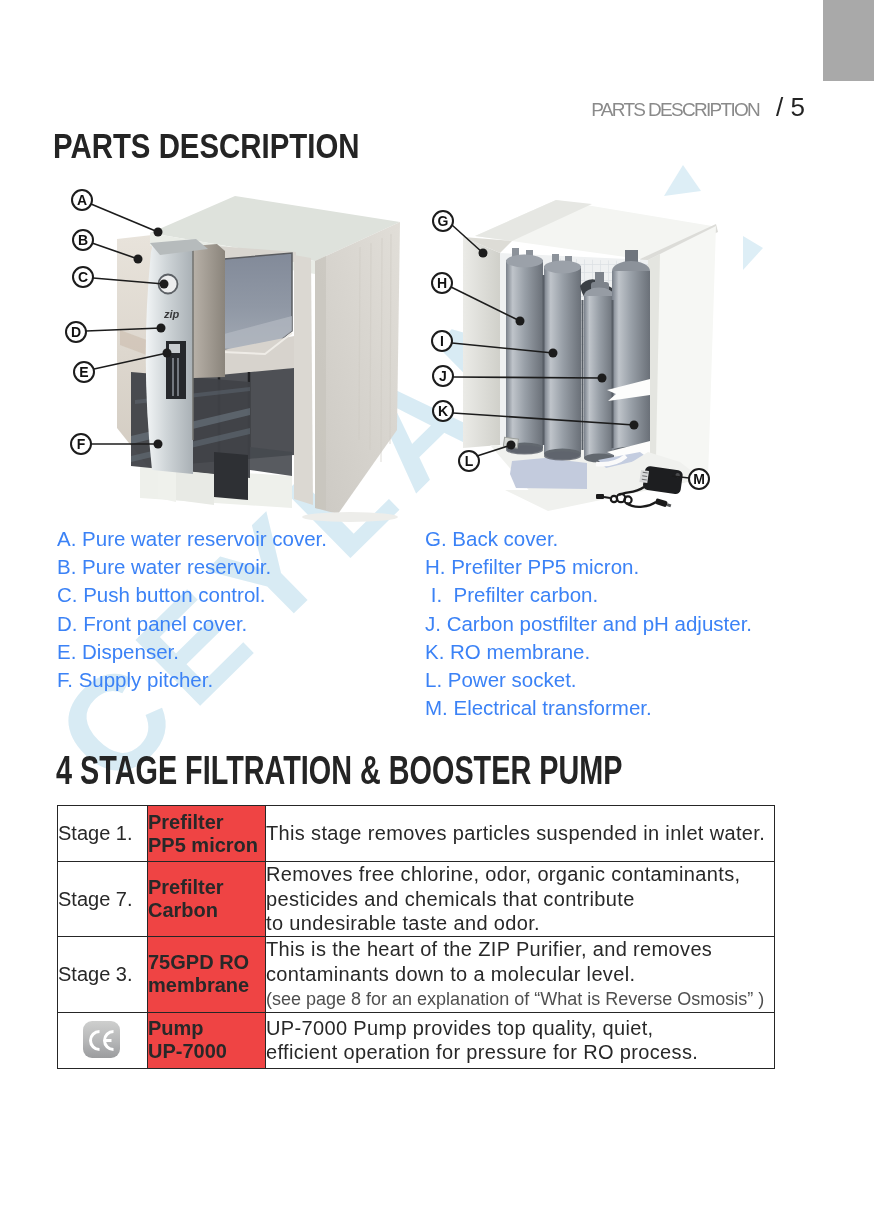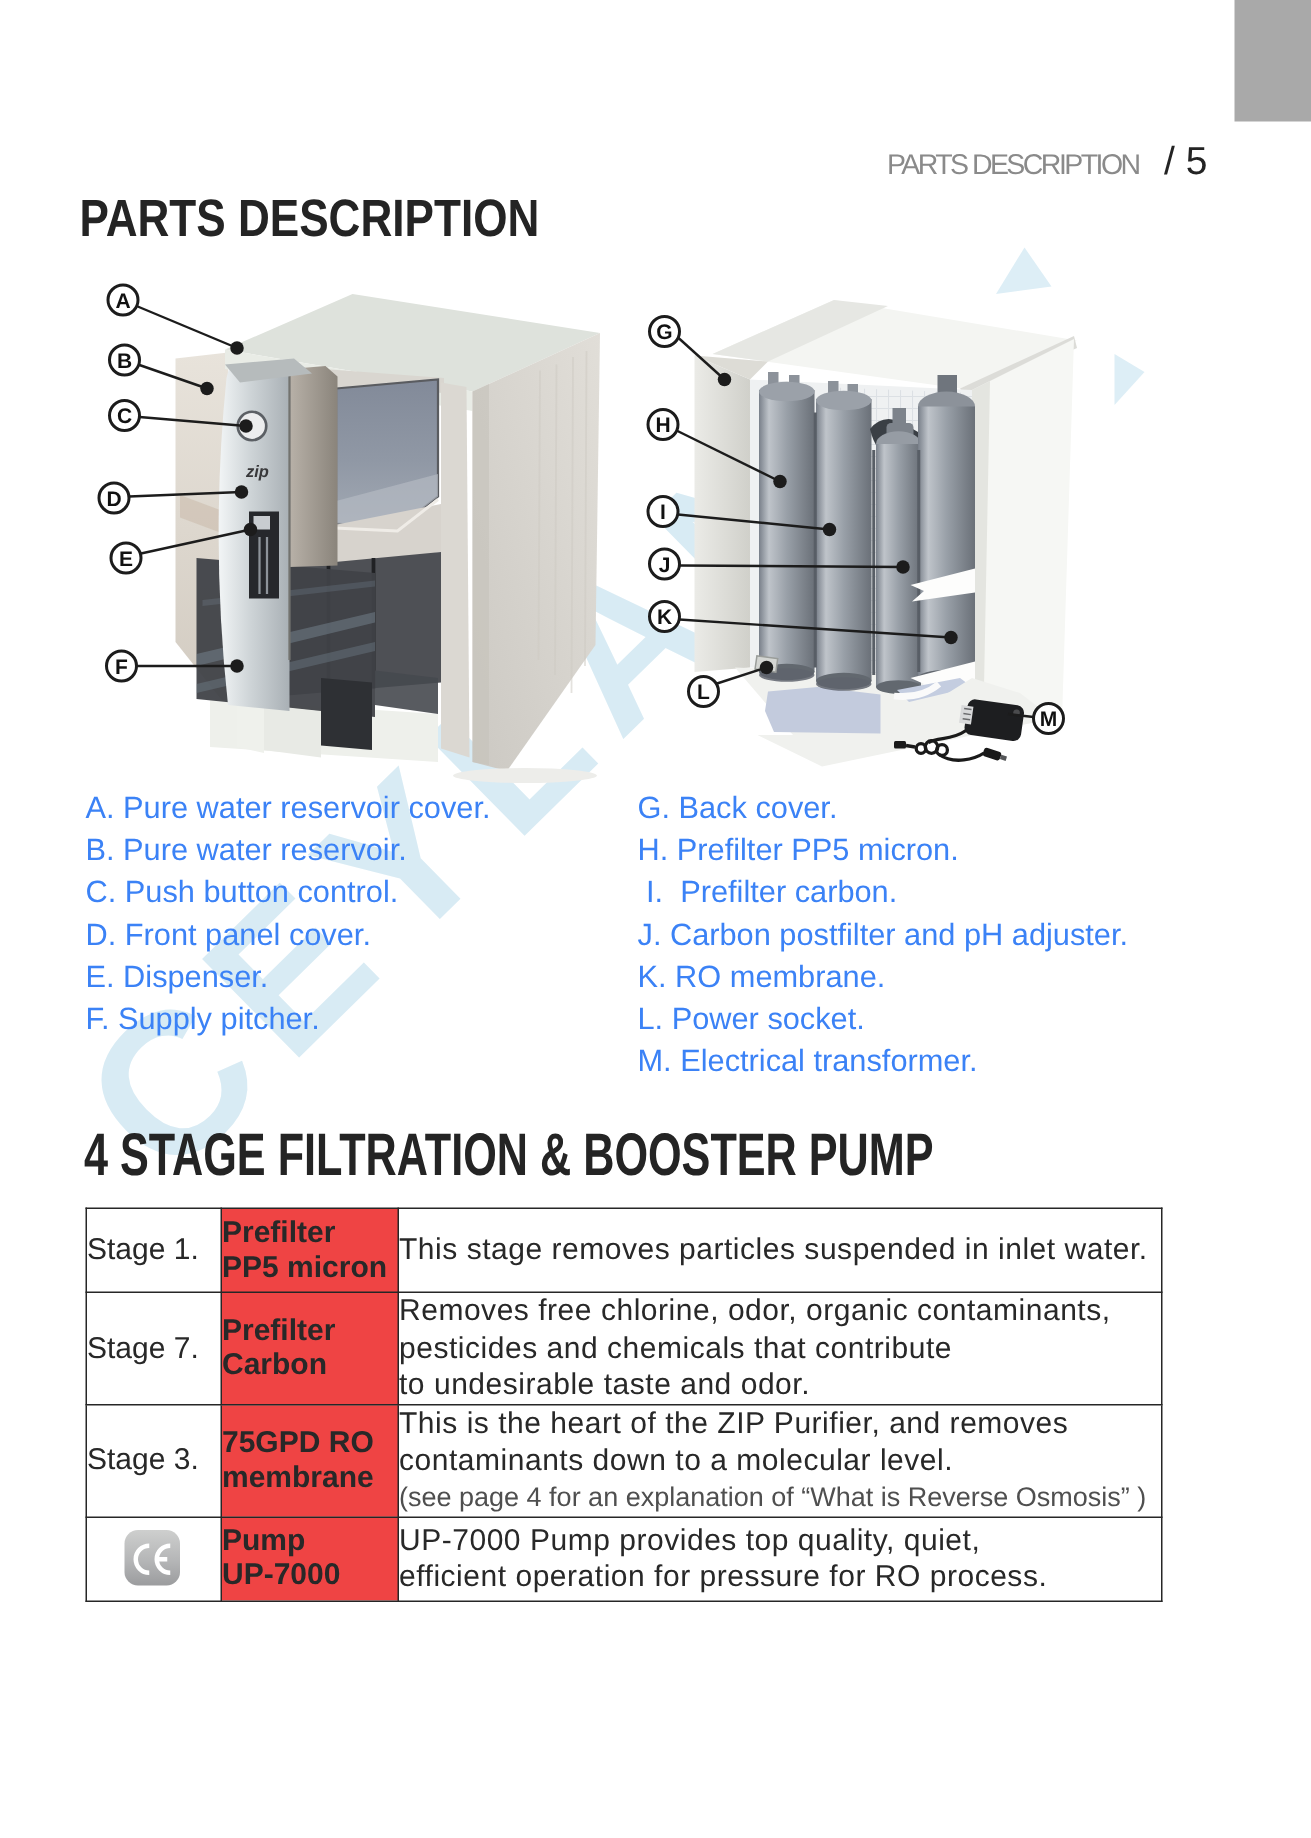--- a/index.html
+++ b/index.html
@@ -287,21 +287,21 @@
         <td class="c3">This stage removes particles suspended in inlet water.</td>
       </tr>
     <tr style="height:75px;">
         <td class="c1">Stage 7.</td>
         <td class="c2">Prefilter<br>Carbon</td>
         <td class="c3">Removes free chlorine, odor, organic contaminants,<br>pesticides and chemicals that contribute<br>to undesirable taste and odor.</td>
       </tr>
     <tr style="height:74px;">
         <td class="c1">Stage 3.</td>
         <td class="c2">75GPD RO<br>membrane</td>
-        <td class="c3">This is the heart of the ZIP Purifier, and removes<br>contaminants down to a molecular level.<br><span class="note">(see page 4 for an explanation of “What is Reverse Osmosis” )</span></td>
+        <td class="c3">This is the heart of the ZIP Purifier, and removes<br>contaminants down to a molecular level.<br><span class="note">(see page 8 for an explanation of “What is Reverse Osmosis” )</span></td>
       </tr>
     <tr style="height:56px;">
         <td class="c1">
           <svg width="40" height="40" viewBox="0 0 40 40" style="display:block;margin-left:24px;">
             <defs>
               <linearGradient id="ceg" x1="0" y1="0" x2="0" y2="1">
                 <stop offset="0" stop-color="#cecfce"></stop>
                 <stop offset="0.55" stop-color="#b5b6b7"></stop>
                 <stop offset="1" stop-color="#9b9c9e"></stop>
               </linearGradient>

